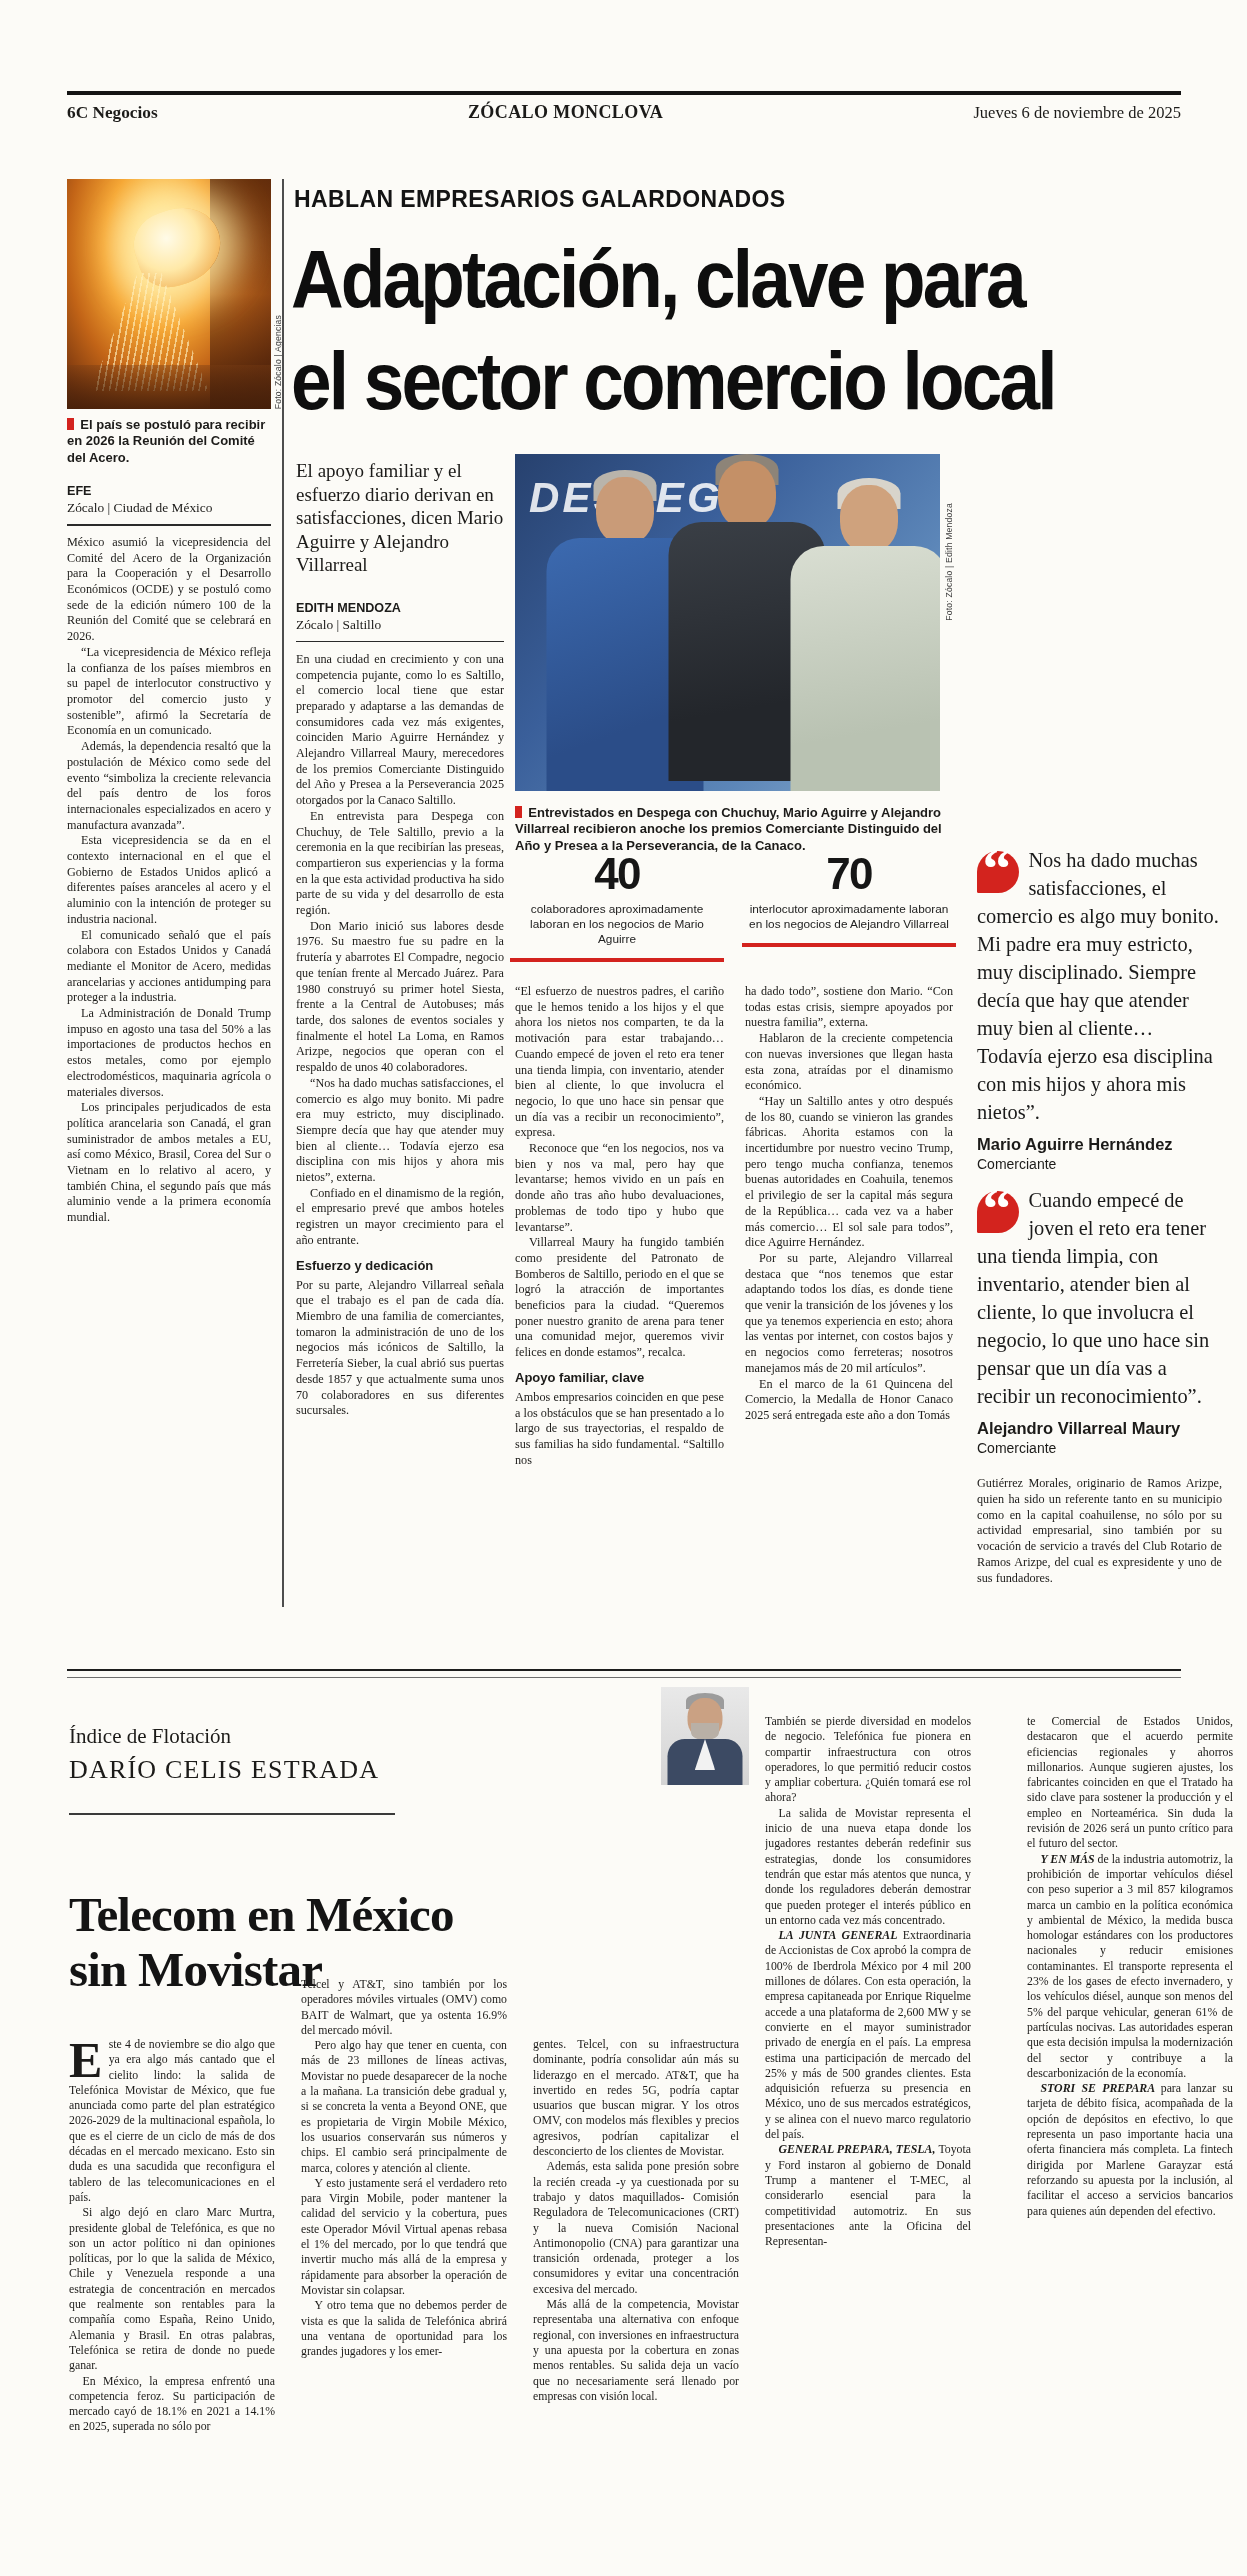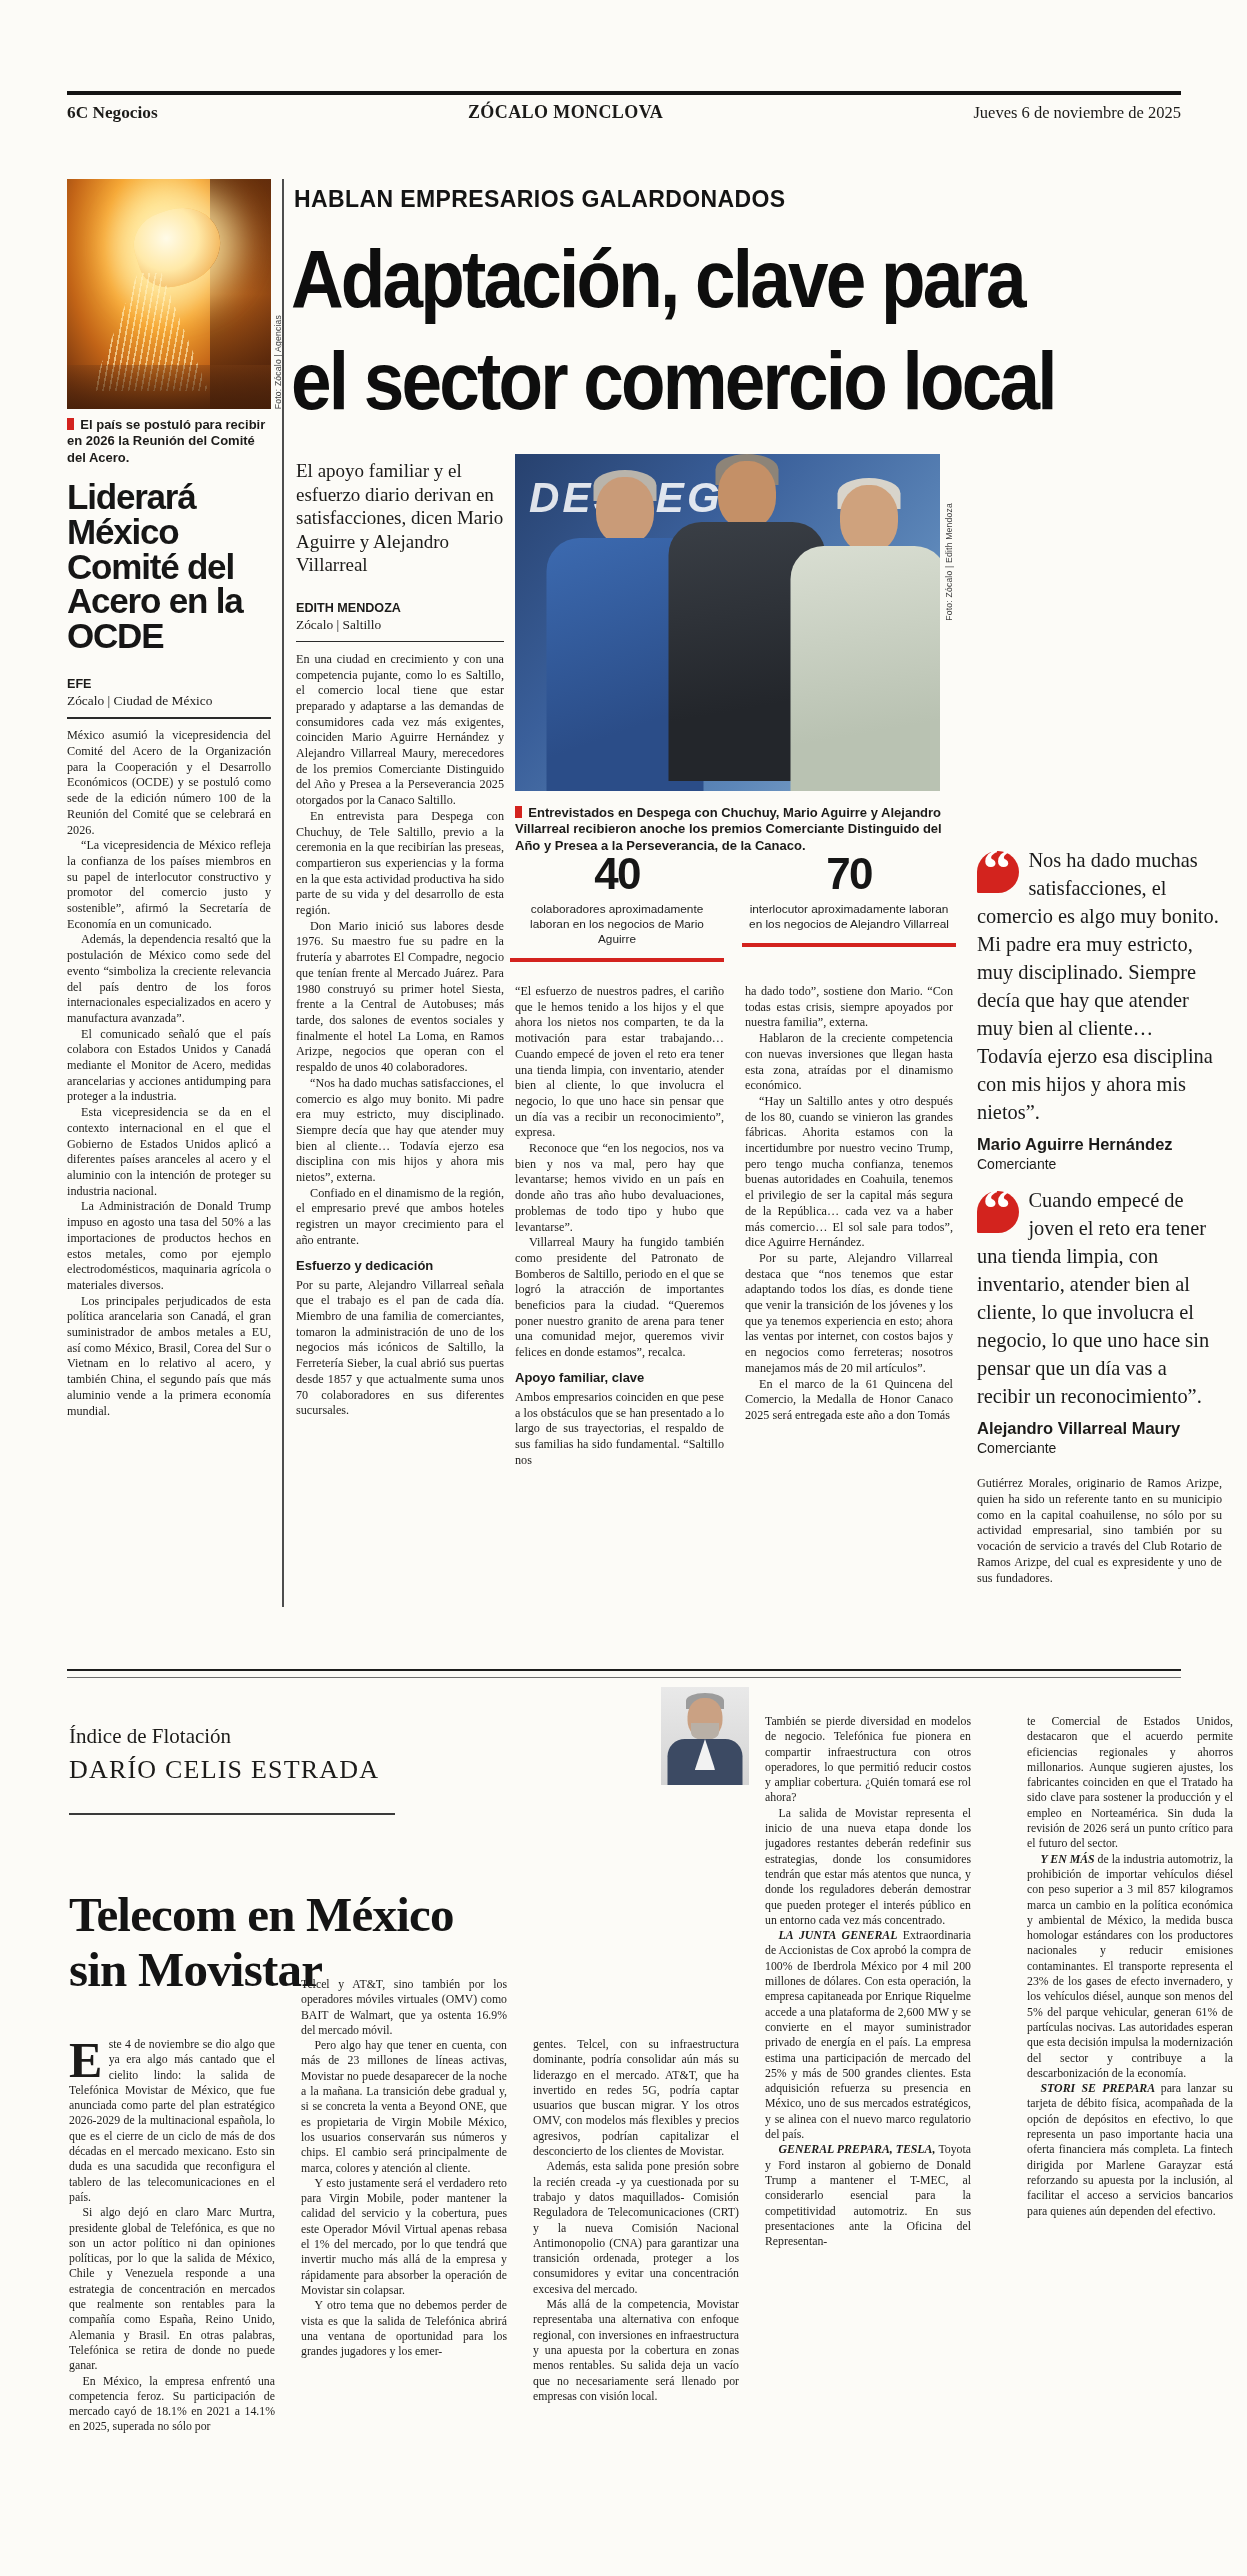--- a/index.html
+++ b/index.html
@@ -126,30 +126,29 @@
   <div class="header-rule"></div>
 
   <div class="steel-col">
     <div class="steel-photo">
       <div class="steel-beam"></div>
       <div class="steel-crucible"></div>
       <div class="steel-spray"></div>
       <div class="steel-floor"></div>
     </div>
     <p class="caption"><span class="red-tick"></span><span>El país se postuló para recibir en 2026 la Reunión del Comité del Acero.</span></p>
-    <h1 class="steel-headline">Liderará México Comité del Acero en la OCDE</h1>
     <div class="byline-name">EFE</div>
     <div class="dateline">Zócalo | Ciudad de México</div>
     <div class="byline-rule"></div>
     <div class="bodytext">
         <p>México asumió la vicepresidencia del Comité del Acero de la Organización para la Cooperación y el Desarrollo Económicos (OCDE) y se postuló como sede de la edición número 100 de la Reunión del Comité que se celebrará en 2026.</p>
         <p>“La vicepresidencia de México refleja la confianza de los países miembros en su papel de interlocutor constructivo y promotor del comercio justo y sostenible”, afirmó la Secretaría de Economía en un comunicado.</p>
         <p>Además, la dependencia resaltó que la postulación de México como sede del evento “simboliza la creciente relevancia del país dentro de los foros internacionales especializados en acero y manufactura avanzada”.</p>
+        <p>Esta vicepresidencia se da en el contexto internacional en el que el Gobierno de Estados Unidos aplicó a diferentes países aranceles al acero y el aluminio con la intención de proteger su industria nacional.</p>
         <p>El comunicado señaló que el país colabora con Estados Unidos y Canadá mediante el Monitor de Acero, medidas arancelarias y acciones antidumping para proteger a la industria.</p>
-        <p>Esta vicepresidencia se da en el contexto internacional en el que el Gobierno de Estados Unidos aplicó a diferentes países aranceles al acero y el aluminio con la intención de proteger su industria nacional.</p>
         <p>La Administración de Donald Trump impuso en agosto una tasa del 50% a las importaciones de productos hechos en estos metales, como por ejemplo electrodomésticos, maquinaria agrícola o materiales diversos.</p>
         <p>Los principales perjudicados de esta política arancelaria son Canadá, el gran suministrador de ambos metales a EU, así como México, Brasil, Corea del Sur o Vietnam en lo relativo al acero, y también China, el segundo país que más aluminio vende a la primera economía mundial.</p>
       </div>
   </div>
   <div class="photo-credit-v steel-credit">Foto: Zócalo | Agencias</div>
 
   <div class="v-rule"></div>
 
   <div class="kicker">HABLAN EMPRESARIOS GALARDONADOS</div>
   <h1 class="main-headline">

